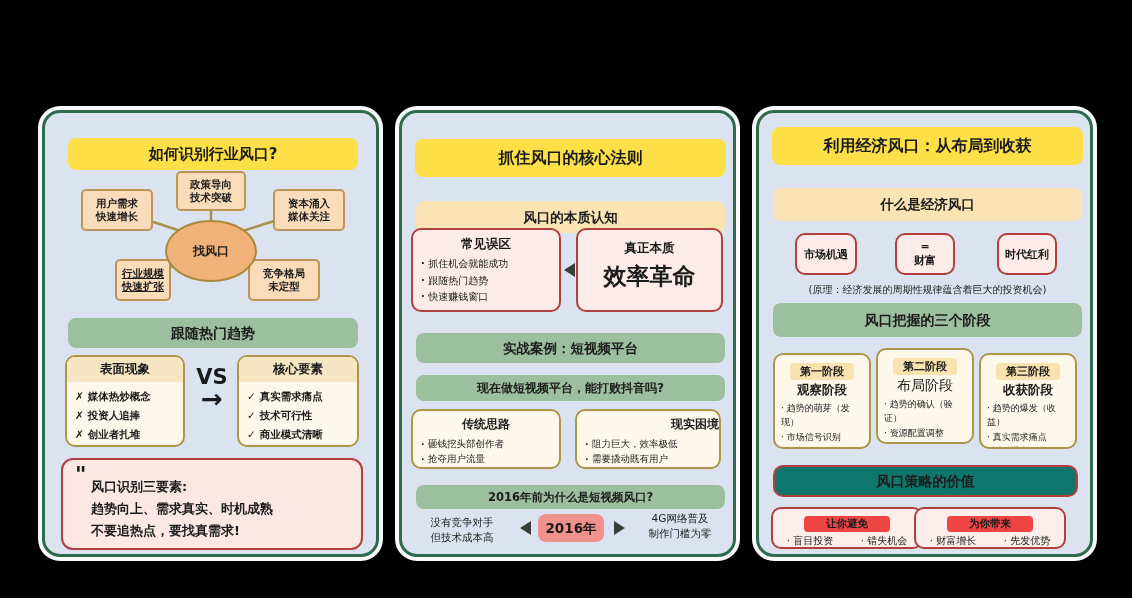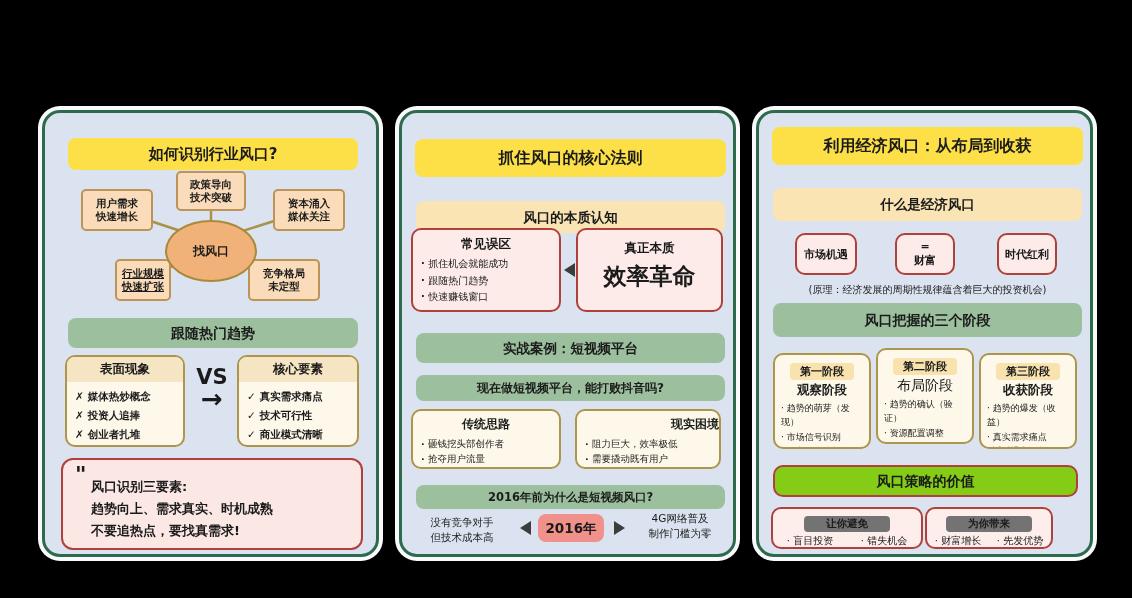--- a/index.html
+++ b/index.html
@@ -24,21 +24,21 @@
            align-items:center;justify-content:center;font-size:12px;font-weight:bold;margin-top:10px;}
   .cmpbox{background:#fdf8e9;border:2px solid #ae954c;border-radius:10px;overflow:hidden;}
   .cmphead{background:#f5e5c2;text-align:center;font-weight:bold;font-size:12.5px;padding:4px 12px;}
   .cmpitems{padding:5px 4px 0 8px;font-size:10.5px;font-weight:bold;line-height:1.8;}
   .mark{margin-right:4px;}
   .quote{background:#fbe8e5;border:2px solid #b0403b;border-radius:12px;}
   .qlines{position:absolute;left:28px;top:16px;font-size:13px;font-weight:bold;line-height:1.7;}
   .tri-l{width:0;height:0;border-top:7px solid transparent;border-bottom:7px solid transparent;border-right:11px solid #3c3c3c;}
   .tri-r{width:0;height:0;border-top:7px solid transparent;border-bottom:7px solid transparent;border-left:11px solid #3c3c3c;}
   .badge-y{background:#f8e2ad;border-radius:4px;display:inline-block;padding:1px 10px;font-weight:bold;font-size:11px;}
-  .badge-p{background:#737373;border-radius:4px;display:inline-block;padding:1px 22px;font-weight:bold;font-size:10.5px;}
+  .badge-p{background:#ef4444;border-radius:4px;display:inline-block;padding:1px 22px;font-weight:bold;font-size:10.5px;}
   .stage-items{padding:2px 3px 0 6px;font-size:9px;line-height:1.6;text-align:left;}
   .stage-items div::before{content:"· ";}
   .pill{background:#f1918b;border-radius:8px;text-align:center;font-weight:bold;font-size:13.5px;line-height:28px;}
   .tl-text{font-size:10.5px;text-align:center;line-height:1.4;}
   .center{text-align:center;}
 </style>
 </head>
 <body>
 
 <div id="stage">
@@ -203,30 +203,30 @@
     <div class="abs creambox center" style="left:220px;top:240px;width:98px;height:96px;">
       <div style="margin-top:5px;"><span class="badge-y">第三阶段</span></div>
       <div style="font-weight:bold;font-size:12.5px;margin-top:2px;">收获阶段</div>
       <div class="stage-items">
         <div>趋势的爆发（收益）</div>
         <div>真实需求痛点</div>
         <div>适时退出调整</div>
       </div>
     </div>
 
-    <div class="abs center" style="left:14px;top:352px;width:305px;height:32px;background:#84cc16;border:2px solid #b0403b;border-radius:10px;font-weight:bold;font-size:14px;line-height:28px;">风口策略的价值</div>
+    <div class="abs center" style="left:14px;top:352px;width:305px;height:32px;background:#0f766e;border:2px solid #b0403b;border-radius:10px;font-weight:bold;font-size:14px;line-height:28px;">风口策略的价值</div>
 
     <div class="abs pinkbox center" style="left:12px;top:394px;width:152px;height:42px;background:#fdeeec;">
       <div style="margin-top:3px;"><span class="badge-p">让你避免</span></div>
       <div style="display:flex;justify-content:space-around;font-size:10px;margin-top:2px;">
         <span>· <span>盲目投资</span></span>
         <span>· <span>错失机会</span></span>
       </div>
     </div>
-    <div class="abs pinkbox center" style="left:166px;top:394px;width:128px;height:42px;background:#fdeeec;">
+    <div class="abs pinkbox center" style="left:155px;top:394px;width:152px;height:42px;background:#fdeeec;">
       <div style="margin-top:3px;"><span class="badge-p">为你带来</span></div>
       <div style="display:flex;justify-content:space-around;font-size:10px;margin-top:2px;">
         <span>· <span>财富增长</span></span>
         <span>· <span>先发优势</span></span>
       </div>
     </div>
   </div>
 
 </div>
 

